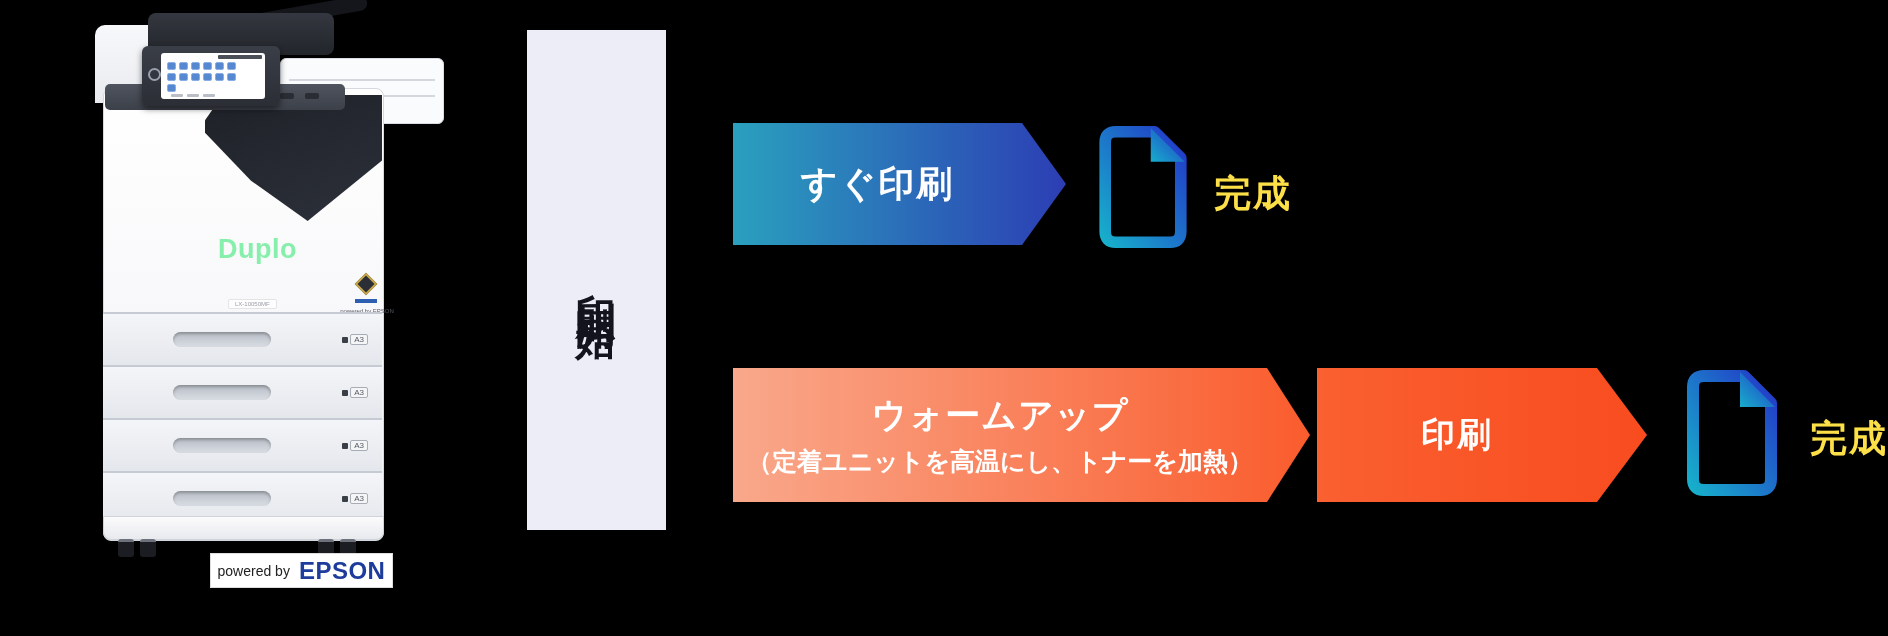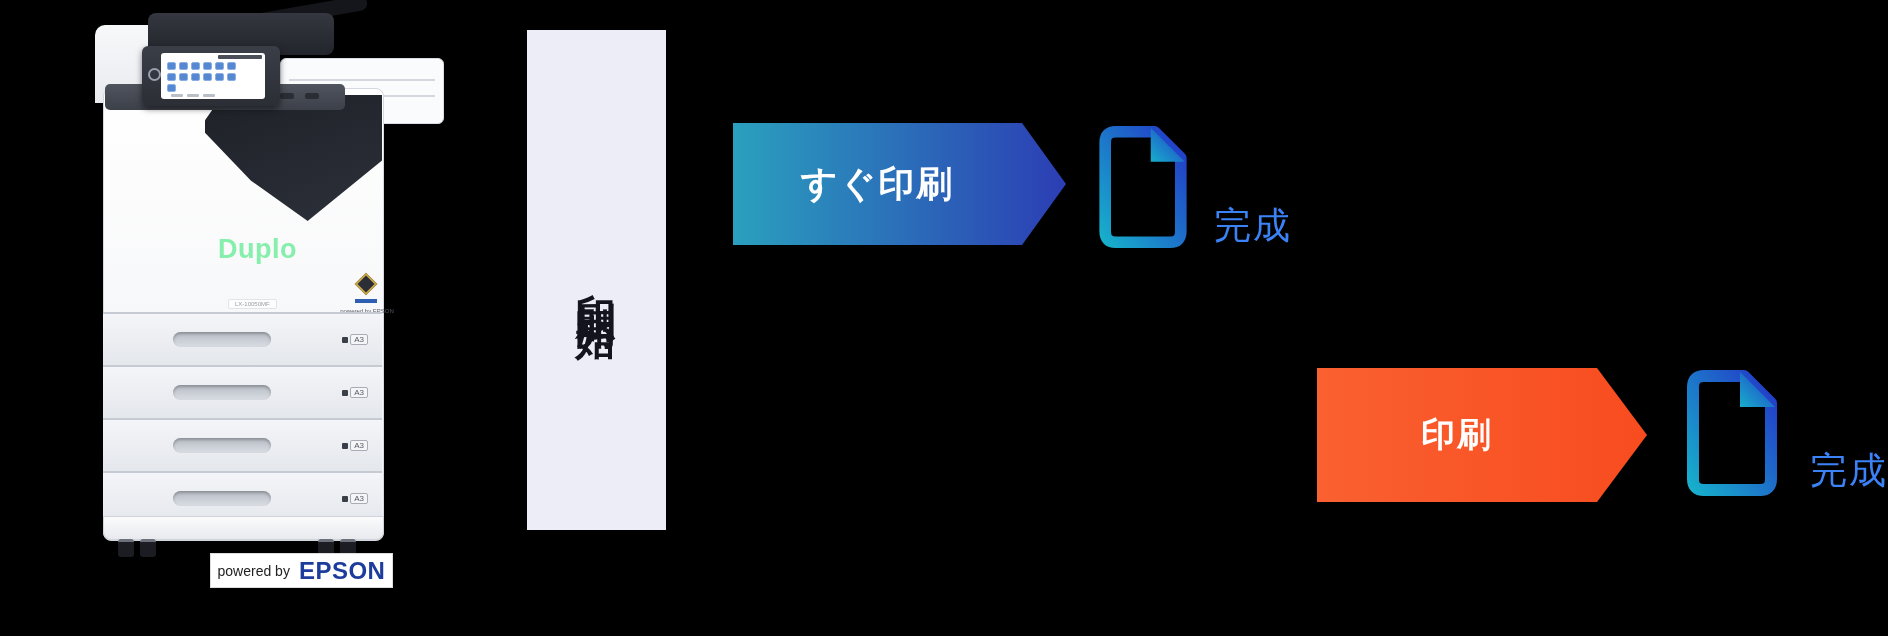--- a/index.html
+++ b/index.html
@@ -63,21 +63,21 @@
     padding-right:43px;box-sizing:border-box;}
   .arrow-warmup .title{font-size:35px;letter-spacing:1px;}
   .arrow-warmup .subtitle{font-size:25px;margin-top:6px;letter-spacing:0;}
   .arrow-print{left:1317px;top:368px;width:330px;height:134px;
     background:linear-gradient(90deg,#fa6030,#f84c1f);
     clip-path:polygon(0 0,calc(100% - 50px) 0,100% 50%,calc(100% - 50px) 100%,0 100%);
     padding-right:50px;box-sizing:border-box;font-size:34px;letter-spacing:2px;text-align:center;}
 
   .doc-icon-1{left:1093px;top:124px;width:100px;height:126px;}
   .doc-icon-2{left:1682px;top:368px;width:100px;height:130px;}
-  .complete{font-size:37px;font-weight:normal;color:#3b82f6;letter-spacing:2px;white-space:nowrap;margin-top:32px;}
+  .complete{font-size:37px;font-weight:bold;color:#fde047;letter-spacing:2px;white-space:nowrap;}
   .complete-1{left:1214px;top:169px;}
   .complete-2{left:1810px;top:414px;}
 </style>
 </head>
 <body>
 
 <div class="stage">
 
   <svg width="0" height="0" style="position:absolute" aria-hidden="true">
     <defs>
@@ -191,20 +191,24 @@
     <span>すぐ印刷</span>
   </div>
   <svg class="abs doc-icon-1" viewBox="0 0 100 130">
     <path d="M 62 8 H 22 Q 11 8 11 19 V 111 Q 11 122 22 122 H 78 Q 89 122 89 111 V 35 Z" fill="none" stroke="url(#docgrad)" stroke-width="12" stroke-linejoin="round"></path>
     <path d="M 58 4 L 93 39 L 58 39 Z" fill="url(#docgrad)"></path>
     <line x1="31" y1="73" x2="58" y2="73" stroke="url(#docgrad)" stroke-width="13" stroke-linecap="round"></line>
     <line x1="31" y1="101" x2="63" y2="101" stroke="url(#docgrad)" stroke-width="13" stroke-linecap="round"></line>
   </svg>
   <div class="abs complete complete-1">完成</div>
 
+  <div class="abs arrow arrow-warmup">
+    <span class="title">ウォームアップ</span>
+    <span class="subtitle">（定着ユニットを高温にし、トナーを加熱）</span>
+  </div>
   <div class="abs arrow arrow-print">
     <span>印刷</span>
   </div>
   <svg class="abs doc-icon-2" viewBox="0 0 100 130">
     <path d="M 62 8 H 22 Q 11 8 11 19 V 111 Q 11 122 22 122 H 78 Q 89 122 89 111 V 35 Z" fill="none" stroke="url(#docgrad)" stroke-width="12" stroke-linejoin="round"></path>
     <path d="M 58 4 L 93 39 L 58 39 Z" fill="url(#docgrad)"></path>
     <line x1="31" y1="73" x2="58" y2="73" stroke="url(#docgrad)" stroke-width="13" stroke-linecap="round"></line>
     <line x1="31" y1="101" x2="63" y2="101" stroke="url(#docgrad)" stroke-width="13" stroke-linecap="round"></line>
   </svg>
   <div class="abs complete complete-2">完成</div>

